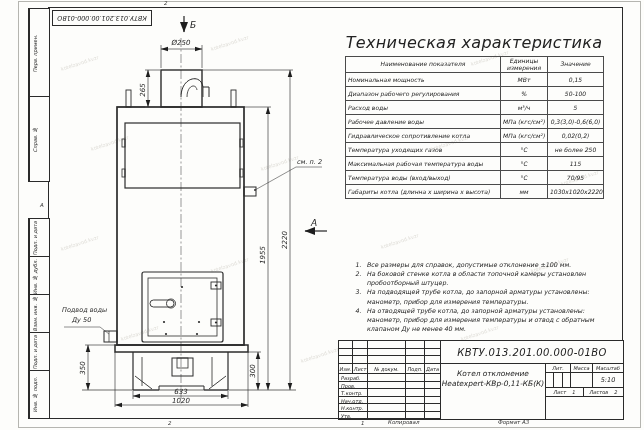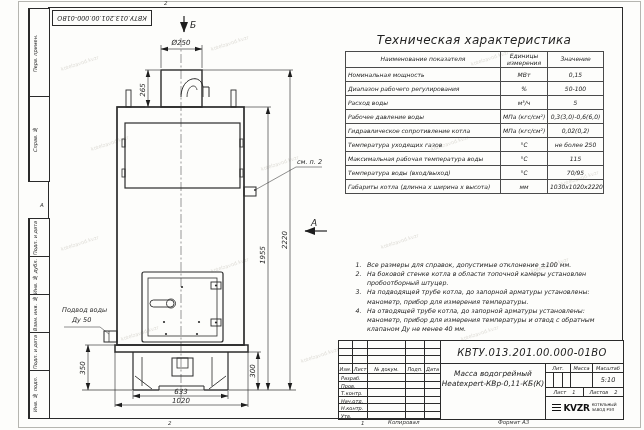--- a/index.html
+++ b/index.html
@@ -12,21 +12,21 @@
   .mbox{left:28px;width:20px;border:1px solid #2a2a2a;display:flex;background:#fdfdfb;}
   .vlabel{width:10px;border-right:1px solid #2a2a2a;display:flex;align-items:center;justify-content:center;
           writing-mode:vertical-rl;transform:rotate(180deg);font-size:5px;font-style:italic;color:#222;}
   .vspace{width:9px;}
   
   .corner-stamp{left:52px;top:10px;width:98px;height:14px;border:1px solid #2a2a2a;background:#fdfdfb;}
   .corner-stamp span{display:block;transform:rotate(180deg);font-size:6.4px;font-style:italic;
                      text-align:center;line-height:13px;white-space:nowrap;}
   
   .tech{left:345px;top:33px;width:258px;}
-  .tech-title{font-size:12px;font-style:italic;text-align:center;margin-bottom:4px;letter-spacing:.3px;}
+  .tech-title{font-size:16px;font-style:italic;text-align:center;margin-bottom:4px;letter-spacing:.3px;}
   table.tt{border-collapse:collapse;width:258px;table-layout:fixed;}
   table.tt th,table.tt td{border:1px solid #4a4a4a;font-weight:normal;font-style:italic;
       font-size:6px;padding:0 2px;overflow:hidden;white-space:nowrap;}
   table.tt th{height:15px;text-align:center;white-space:normal;line-height:1.1;}
   table.tt td{height:13px;}
   td.c,th.c{text-align:center;}
   
   .notes{left:350px;top:260px;width:262px;font-size:6.3px;font-style:italic;line-height:1.45;}
   .note{display:flex;}
   .note .n{width:17px;text-align:center;flex:none;}
@@ -339,21 +339,21 @@
       <div class="cell" style="left:67px;top:63px;width:19px;height:7.5px"></div>
       <div class="cell" style="left:86px;top:63px;width:16px;height:7.5px"></div>
     <div class="cell rowlbl" style="left:0;top:70.5px;width:29px;height:7.5px">Утв.</div>
       <div class="cell" style="left:29px;top:70.5px;width:38px;height:7.5px"></div>
       <div class="cell" style="left:67px;top:70.5px;width:19px;height:7.5px"></div>
       <div class="cell" style="left:86px;top:70.5px;width:16px;height:7.5px"></div>
 
     <div class="cell docnum" style="left:102px;top:0;width:182px;height:23px;border-right:none">КВТУ.013.201.00.000-01ВО</div>
 
     <div class="cell pname" style="left:102px;top:23px;width:105px;height:55px;border-bottom:none">
-      <span>Масса водогрейный</span>
+      <span>Котел отклонение</span>
       <span>Heatexpert-КВр-0,11-КБ(К)</span>
     </div>
 
     <div class="cell hc" style="left:207px;top:23px;width:25px;height:9px">Лит.</div>
     <div class="cell hc" style="left:232px;top:23px;width:22px;height:9px">Масса</div>
     <div class="cell hc" style="left:254px;top:23px;width:30px;height:9px;border-right:none">Масштаб</div>
     <div class="cell" style="left:207px;top:32px;width:8px;height:15px"></div>
     <div class="cell" style="left:215px;top:32px;width:9px;height:15px"></div>
     <div class="cell" style="left:224px;top:32px;width:8px;height:15px"></div>
     <div class="cell" style="left:232px;top:32px;width:22px;height:15px"></div>
@@ -361,26 +361,18 @@
 
     <div class="cell hc" style="left:207px;top:47px;width:38px;height:9px;gap:6px">
       <span>Лист</span>
       <span>1</span>
     </div>
     <div class="cell hc" style="left:245px;top:47px;width:39px;height:9px;gap:6px;border-right:none">
       <span>Листов</span>
       <span>2</span>
     </div>
 
-    <div class="cell logo-row" style="left:207px;top:56px;width:77px;height:22px;border-right:none;border-bottom:none">
-      <span class="logo-bars"></span>
-      <span class="logo-txt">KVZR</span>
-      <span class="logo-sub">
-        <span style="display:block">КОТЕЛЬНЫЙ</span>
-        <span style="display:block">ЗАВОД РЭП</span>
-      </span>
-    </div>
   </div>
 
   <span class="abs marginal" style="left:388px;top:419px">Копировал</span>
   <span class="abs marginal" style="left:498px;top:419px">Формат А3</span>
 
 </div>
 
 </body></html>

